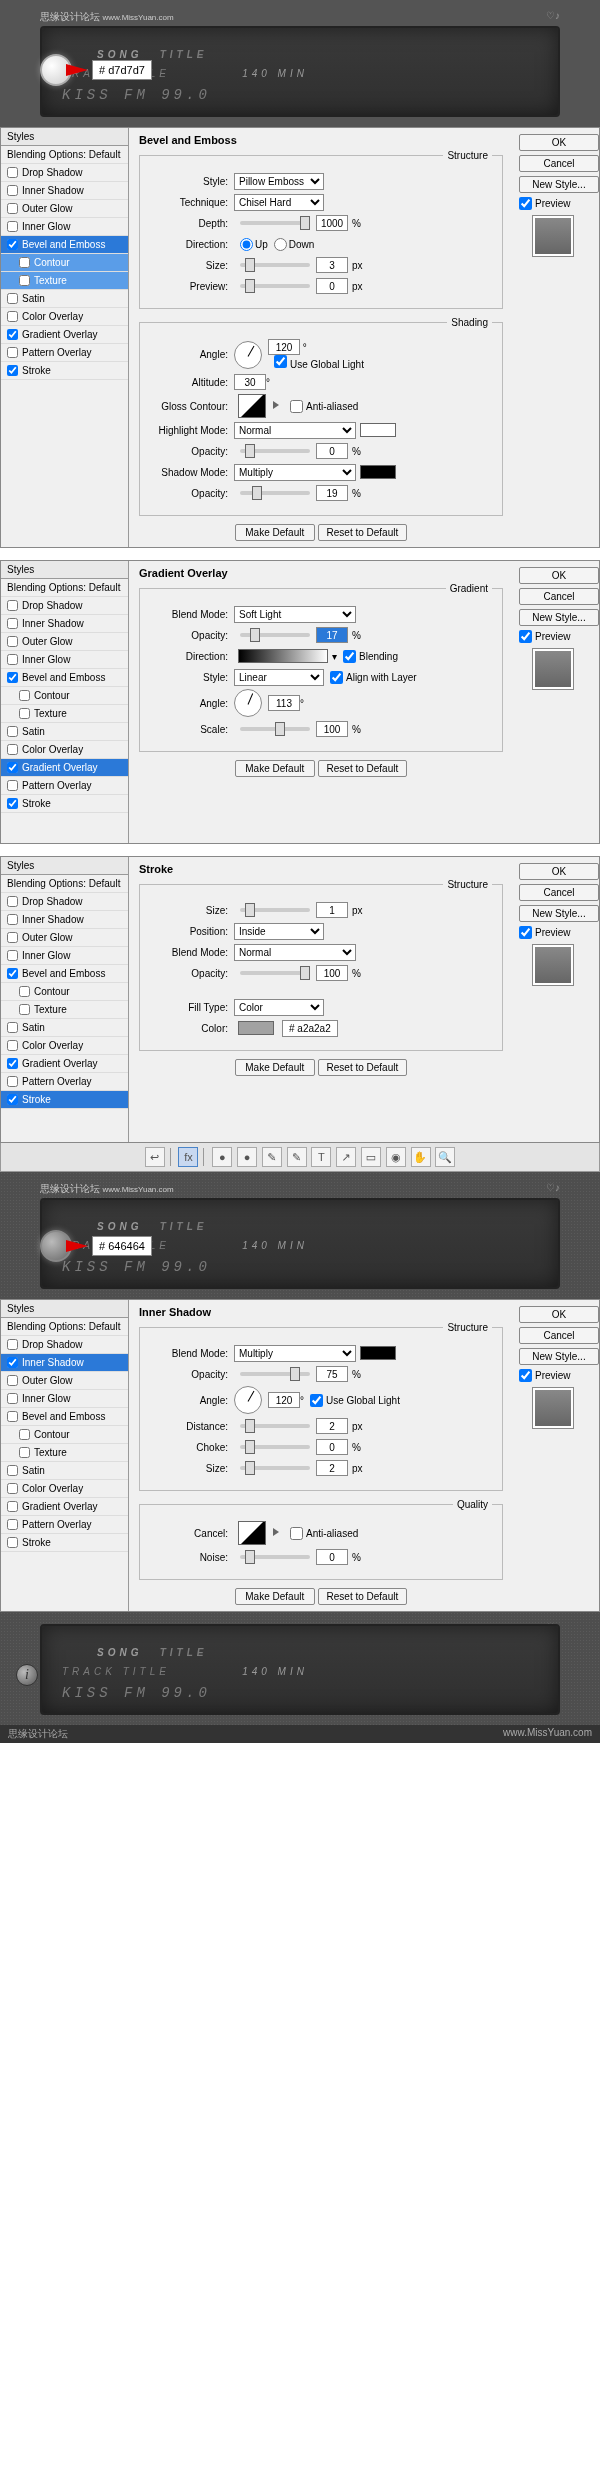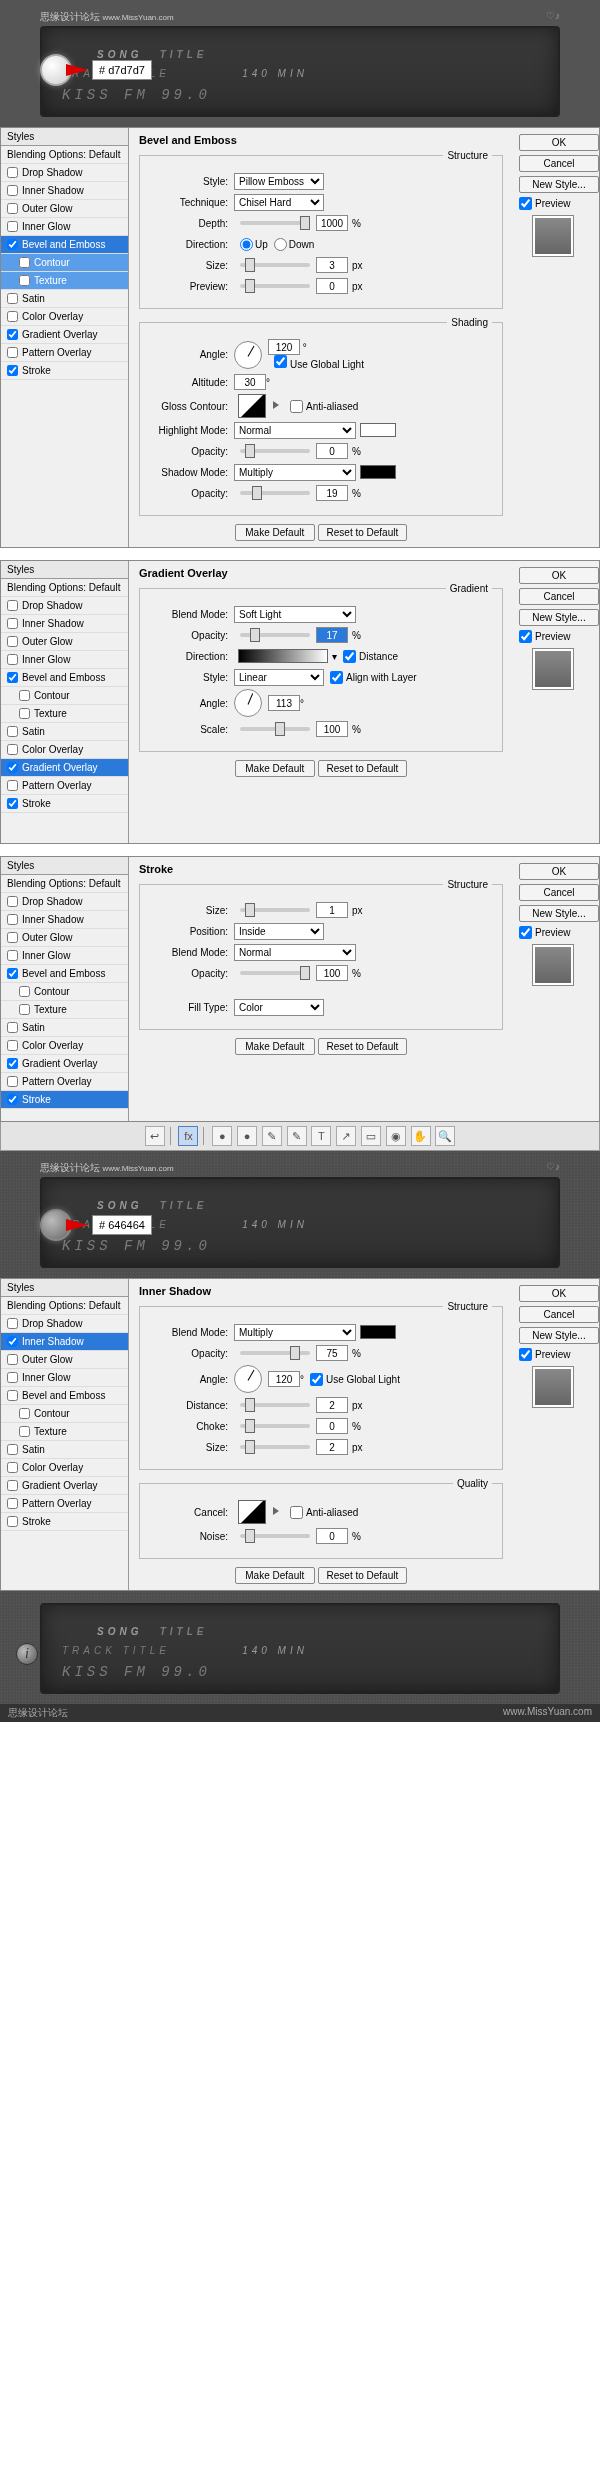--- a/index.html
+++ b/index.html
@@ -295,21 +295,21 @@
       <div class="fldrow">
           <span class="lab">Blend Mode:</span>
           <select class="wide"><option>Soft Light</option></select>
         </div>
       <div class="fldrow">
           <span class="lab">Opacity:</span>
           <div class="slider" style="--p:10px"></div>
           <input type="text" style="background: rgb(43, 121, 216); color: rgb(255, 255, 255);" value="17">
           <span class="unit">%</span>
         </div>
-      <div class="fldrow"><span class="lab">Direction:</span><div class="swatch grad"></div><span style="width:4px"></span>▾<input type="checkbox" checked="" style=""><span>Distance</span></div>
+      <div class="fldrow"><span class="lab">Direction:</span><div class="swatch grad"></div><span style="width:4px"></span>▾<input type="checkbox" checked="" style=""><span>Blending</span></div>
       <div class="fldrow">
           <span class="lab">Style:</span>
           <select><option>Linear</option></select>
           <input type="checkbox" checked="" style="">
           <span>Align with Layer</span>
         </div>
       <div class="fldrow"><span class="lab">Angle:</span><div class="dial" style="--a:-67deg"></div><input type="text" value="113" style=""> °</div>
       <div class="fldrow">
           <span class="lab">Scale:</span>
           <div class="slider" style="--p:35px"></div>
@@ -410,20 +410,26 @@
       <div class="fldrow">
           <span class="lab">Opacity:</span>
           <div class="slider" style="--p:60px"></div>
           <input type="text" value="100" style="">
           <span class="unit">%</span>
         </div>
       <div style="height:10px"></div>
       <div class="fldrow">
           <span class="lab">Fill Type:</span>
           <select><option>Color</option></select>
+        </div>
+      <div class="fldrow">
+          <span class="lab">Color:</span>
+          <div class="swatch gray"></div>
+          <span style="width:8px"></span>
+          <span style="border:1px solid #888;padding:2px 6px;background:#fff"># a2a2a2</span>
         </div>
     </fieldset>
     <div class="btns"><button>Make Default</button> <button>Reset to Default</button></div>
     <div style="height:60px"></div>
   </div>
   <div class="right">
     <button>OK</button>
     <button>Cancel</button>
     <button>New Style...</button>
     <div class="prv">

